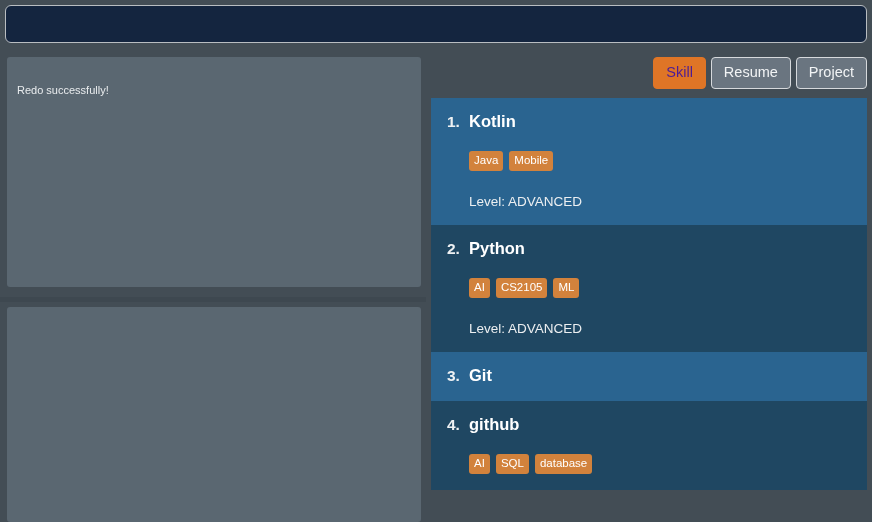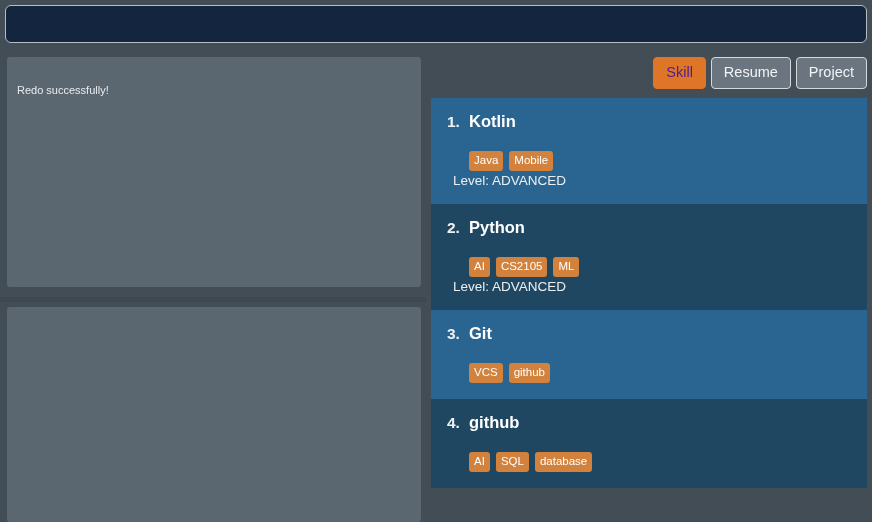--- a/index.html
+++ b/index.html
@@ -182,22 +182,22 @@
     color: #ffffff;
     font-size: 11.5px;
     line-height: 13px;
     padding: 3px 5px 4px 5px;
     border-radius: 3px;
     white-space: nowrap;
   }
   .card-level {
     color: #eceff1;
     font-size: 13.5px;
-    padding-left: 22px;
-    margin-top: 2px;
+    padding-left: 38px;
+    margin-top: 23px;
   }
 </style>
 </head>
 <body>
 
 <div id="app">
 
   <div class="header-bar">
     <div class="header-title"></div>
   </div>
@@ -244,24 +244,20 @@
             <span class="tag">CS2105</span>
             <span class="tag">ML</span>
           </div>
           <div class="card-level">Level: ADVANCED</div>
         </div>
         <div class="skill-card tone-a">
           <div class="card-headline">
             <span class="card-index">3.</span>
             <span class="card-title">Git</span>
           </div>
-          <div class="tag-row">
-            <span class="tag">VCS</span>
-            <span class="tag">github</span>
-          </div>
         </div>
         <div class="skill-card tone-b">
           <div class="card-headline">
             <span class="card-index">4.</span>
             <span class="card-title">github</span>
           </div>
           <div class="tag-row">
             <span class="tag">AI</span>
             <span class="tag">SQL</span>
             <span class="tag">database</span>

